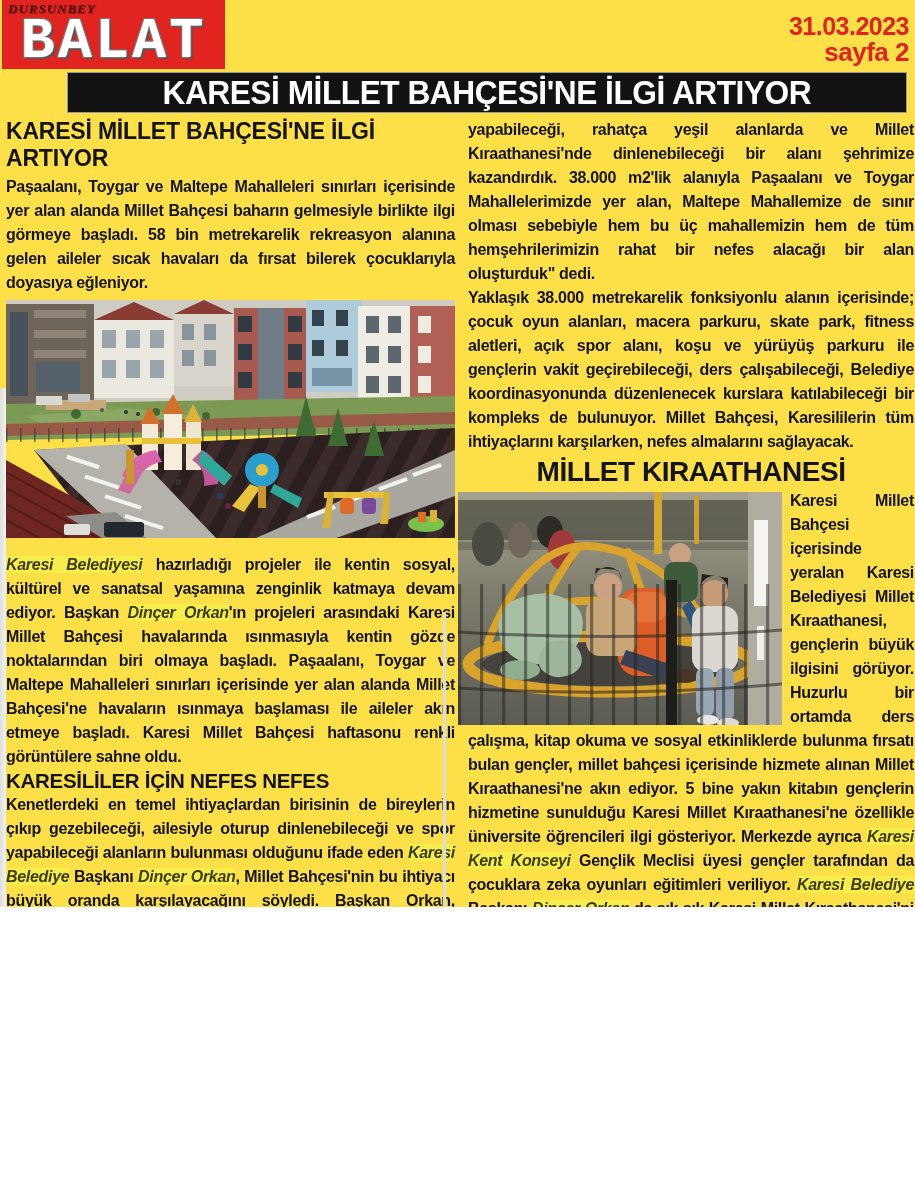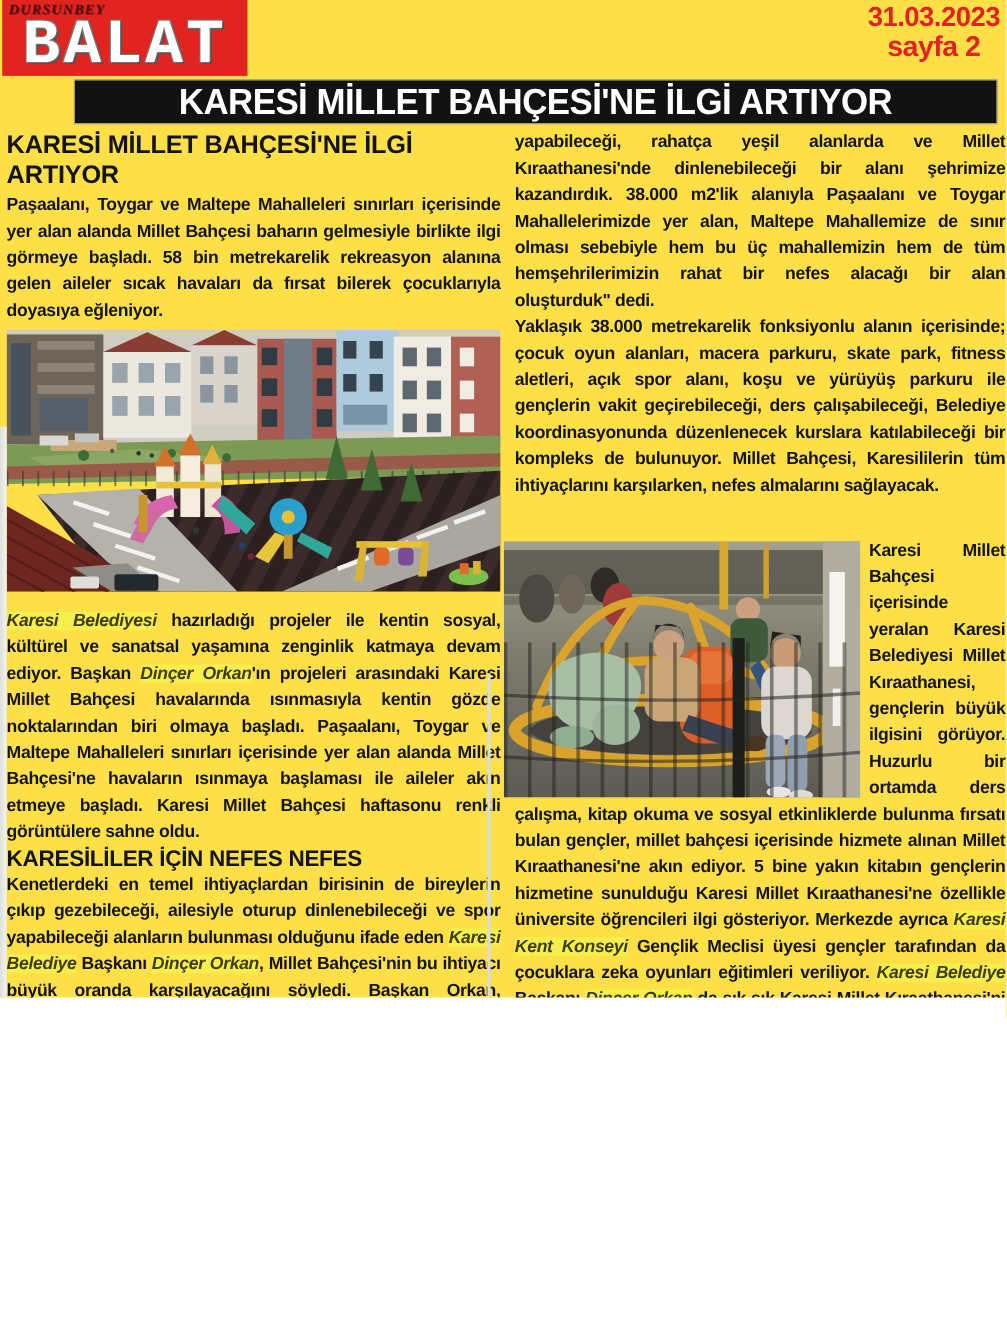--- a/index.html
+++ b/index.html
@@ -19,21 +19,21 @@
     font-size:13px;letter-spacing:1px;color:#4e0d0d;
     text-shadow:1px 1px 0 rgba(0,0,0,.35);
   }
   .masthead-title{
     font-family:Liberation Mono, monospace;font-weight:700;
     font-size:57px;line-height:50px;letter-spacing:3px;color:#ffffff;
     text-shadow:-1px -1px 0 #777,1px -1px 0 #777,-1px 1px 0 #777,2px 2px 1px #555;
   }
   
   .dateline{
-    position:absolute;right:6px;top:3px;text-align:center;color:#e3221f;
+    position:absolute;right:6px;top:13px;text-align:right;color:#e3221f;
   }
   .date-text{font-size:25px;line-height:27px;letter-spacing:-0.5px;}
   .page-number{font-size:26px;line-height:25px;letter-spacing:-0.5px;}
   
   .headline-bar{
     position:absolute;left:68px;top:73px;width:838px;height:39px;
     background:#121212;outline:1px solid #9a9a9a;
     display:flex;align-items:center;justify-content:center;
   }
   .headline-text{
@@ -248,21 +248,21 @@
 
     <p class="para"><span class="hl">Karesi Belediyesi</span><span> hazırladığı projeler ile kentin sosyal, kültürel ve sanatsal yaşamına zenginlik katmaya devam ediyor. Başkan </span><span class="hl">Dinçer Orkan</span><span>'ın projeleri arasındaki Karesi Millet Bahçesi havalarında ısınmasıyla kentin gözde noktalarından biri olmaya başladı. Paşaalanı, Toygar ve Maltepe Mahalleleri sınırları içerisinde yer alan alanda Millet Bahçesi'ne havaların ısınmaya başlaması ile aileler akın etmeye başladı. Karesi Millet Bahçesi haftasonu renkli görüntülere sahne oldu.</span></p>
     <p class="subhead">KARESİLİLER İÇİN NEFES NEFES</p>
     <p class="para"><span>Kenetlerdeki en temel ihtiyaçlardan birisinin de bireylerin çıkıp gezebileceği, ailesiyle oturup dinlenebileceği ve spor yapabileceği alanların bulunması olduğunu ifade eden </span><span class="hl">Karesi Belediye</span><span> Başkanı </span><span class="hl">Dinçer Orkan</span><span>, Millet Bahçesi'nin bu ihtiyacı büyük oranda karşılayacağını söyledi. Başkan Orkan, “Kentimiz bu açıdan çok şanslı çünkü zamanında yapılan çalışmalarla çok sayıda parkımız var. Ancak yapacağımız projeyle hemşehrilerimiz hem yeşil alan ve park ihtiyacını karşılarken hem de spor</span></p>
   </div>
 
   <div class="col-right">
     <p class="para">yapabileceği, rahatça yeşil alanlarda ve Millet Kıraathanesi'nde dinlenebileceği bir alanı şehrimize kazandırdık. 38.000 m2'lik alanıyla Paşaalanı ve Toygar Mahallelerimizde yer alan, Maltepe Mahallemize de sınır olması sebebiyle hem bu üç mahallemizin hem de tüm hemşehrilerimizin rahat bir nefes alacağı bir alan oluşturduk" dedi.</p>
     <p class="para">Yaklaşık 38.000 metrekarelik fonksiyonlu alanın içerisinde; çocuk oyun alanları, macera parkuru, skate park, fitness aletleri, açık spor alanı, koşu ve yürüyüş parkuru ile gençlerin vakit geçirebileceği, ders çalışabileceği, Belediye koordinasyonunda düzenlenecek kurslara katılabileceği bir kompleks de bulunuyor. Millet Bahçesi, Karesililerin tüm ihtiyaçlarını karşılarken, nefes almalarını sağlayacak.</p>
     <h3 class="kiraathane-heading">
-      <br>
+      <span>MİLLET KIRAATHANESİ</span><br>
     </h3>
 
     <div class="para">
       <span class="photo2-float" role="img" aria-label="Children playing on a yellow carousel at the Millet Bahçesi playground">
         <svg width="324" height="233" viewBox="0 0 324 233" xmlns="http://www.w3.org/2000/svg">
           <defs>
             <linearGradient id="bg2" x1="0" y1="0" x2="0" y2="1">
               <stop offset="0" stop-color="#a3a18f"></stop>
               <stop offset="0.45" stop-color="#7e7c6c"></stop>
               <stop offset="1" stop-color="#5c5b54"></stop>

